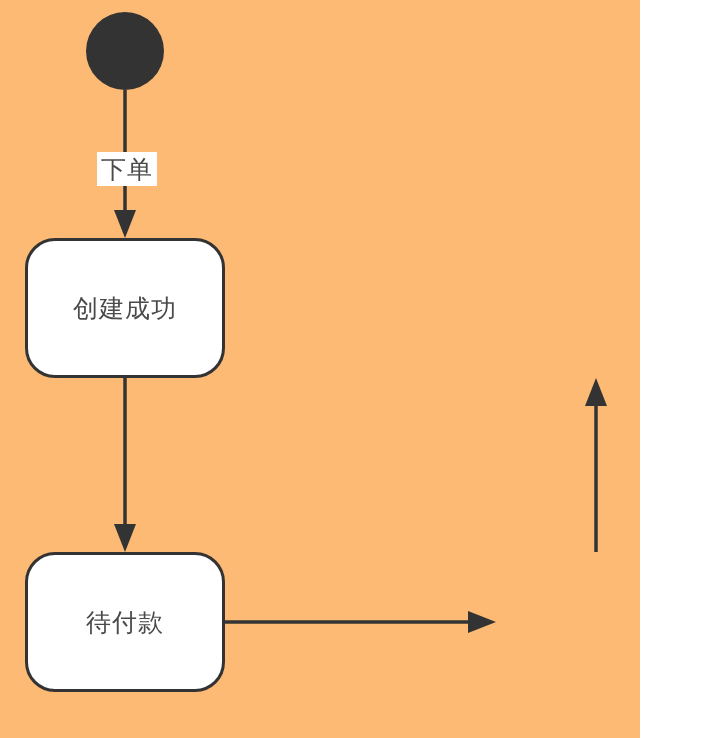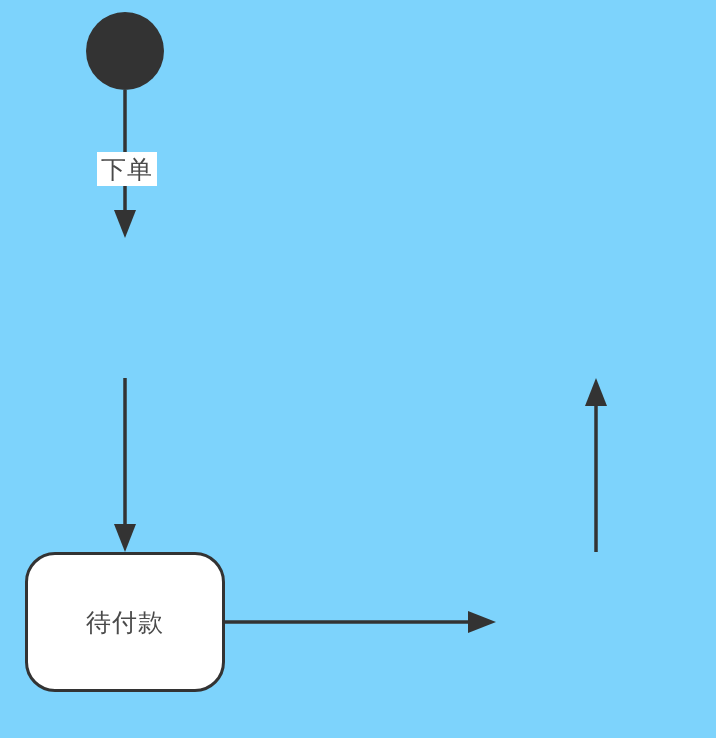--- a/index.html
+++ b/index.html
@@ -2,23 +2,23 @@
 <html><head>
 <meta charset="utf-8">
 <style>
   * { margin: 0; padding: 0; box-sizing: border-box; }
   html, body {
     font-family: "Liberation Sans", "DejaVu Sans", sans-serif;
     background: #ffffff;
   }
   .canvas {
     position: relative;
-    width: 716px;
+    width: 640px;
     height: 738px;
-    background: #7dd3fc;
+    background: #fdba74;
     overflow: hidden;
   }
   svg.edges {
     position: absolute;
     left: 0; top: 0;
     width: 720px;
     height: 738px;
   }
   .state-node {
     position: absolute;
@@ -70,18 +70,19 @@
 
     <line x1="225" y1="622" x2="472" y2="622" stroke="#333333" stroke-width="3.5"></line>
     <polygon points="468,611 468,633 496,622" fill="#333333"></polygon>
 
     <line x1="596" y1="552" x2="596" y2="402" stroke="#333333" stroke-width="3.5"></line>
     <polygon points="585,406 607,406 596,378" fill="#333333"></polygon>
   </svg>
 
   <div class="edge-label">下单</div>
 
+  <div class="state-node node-created">创建成功</div>
 
   <div class="state-node node-pending">待付款</div>
 
 
 
 </div>
 
 </body></html>

